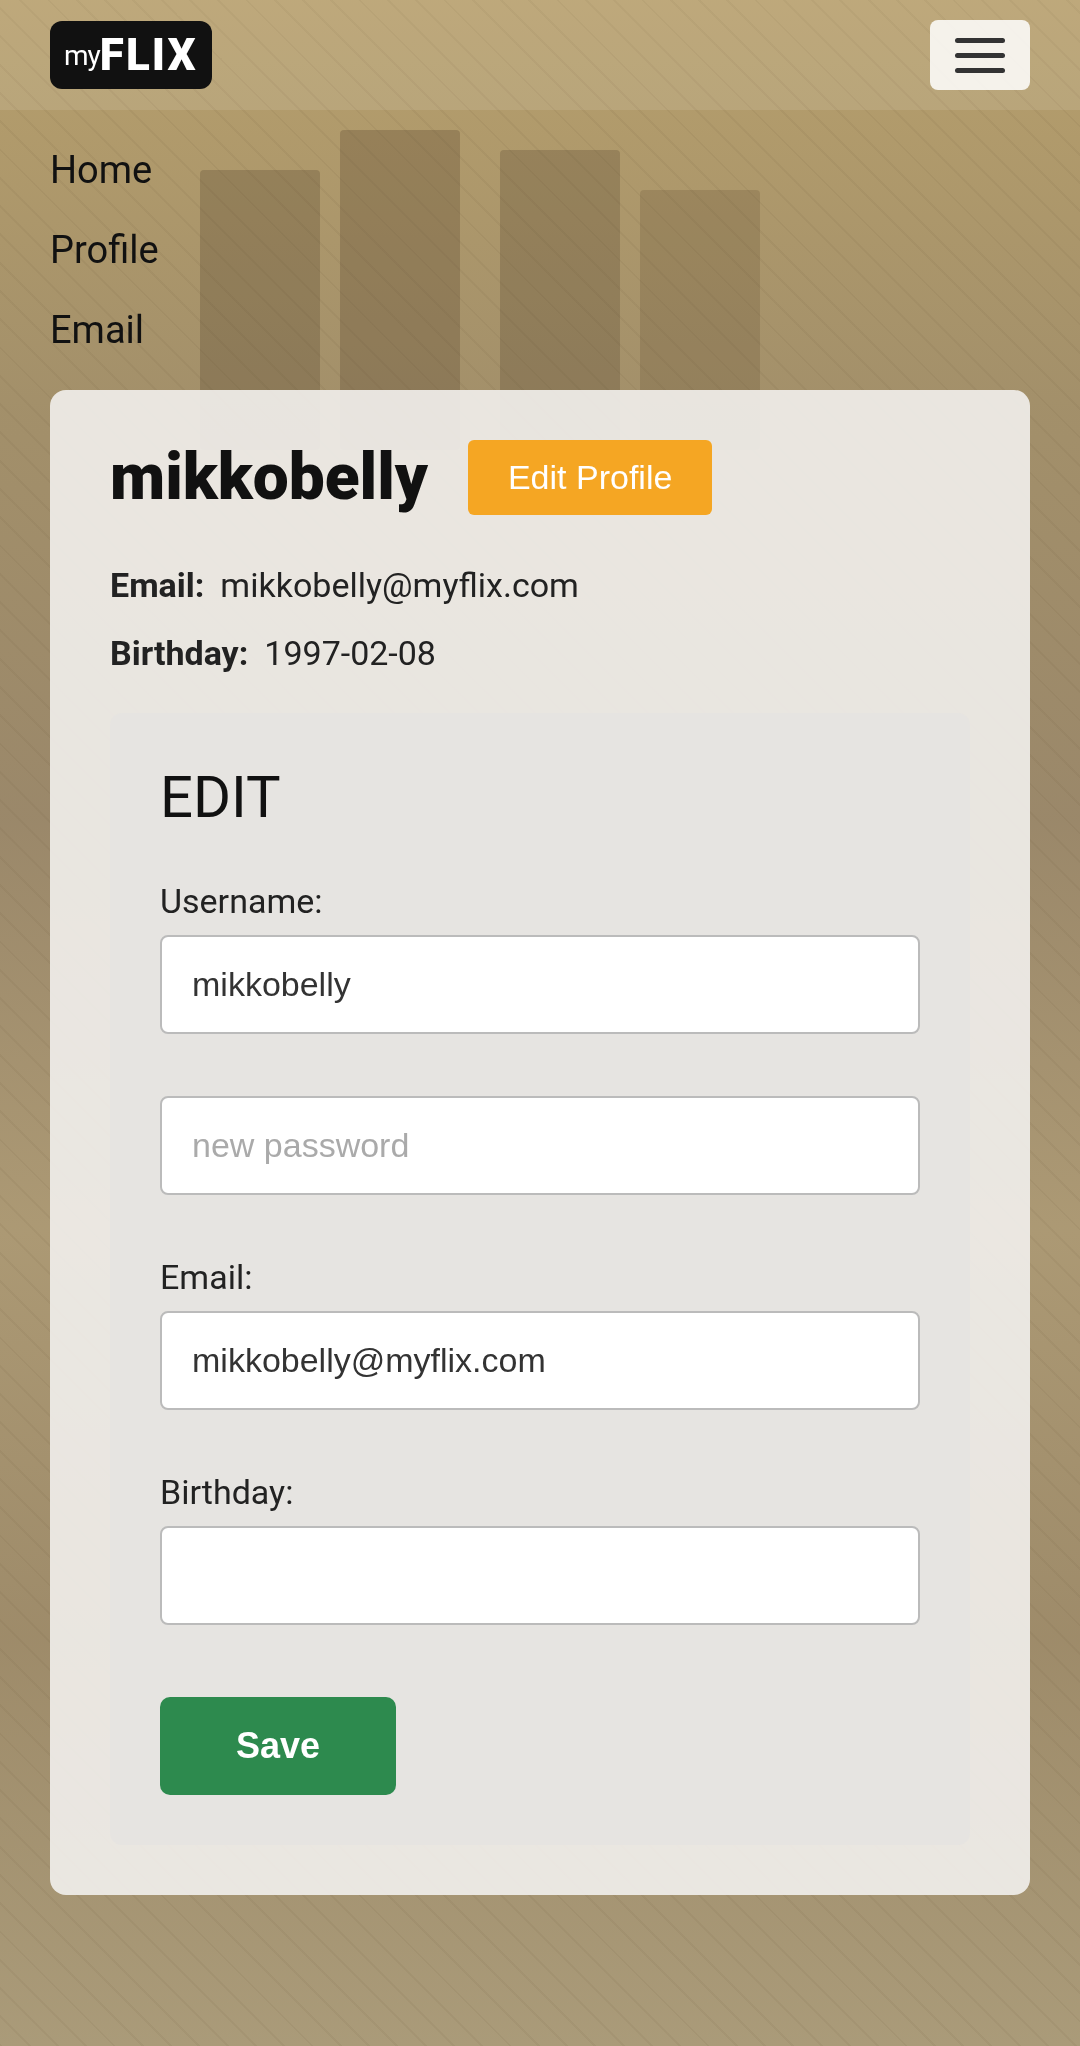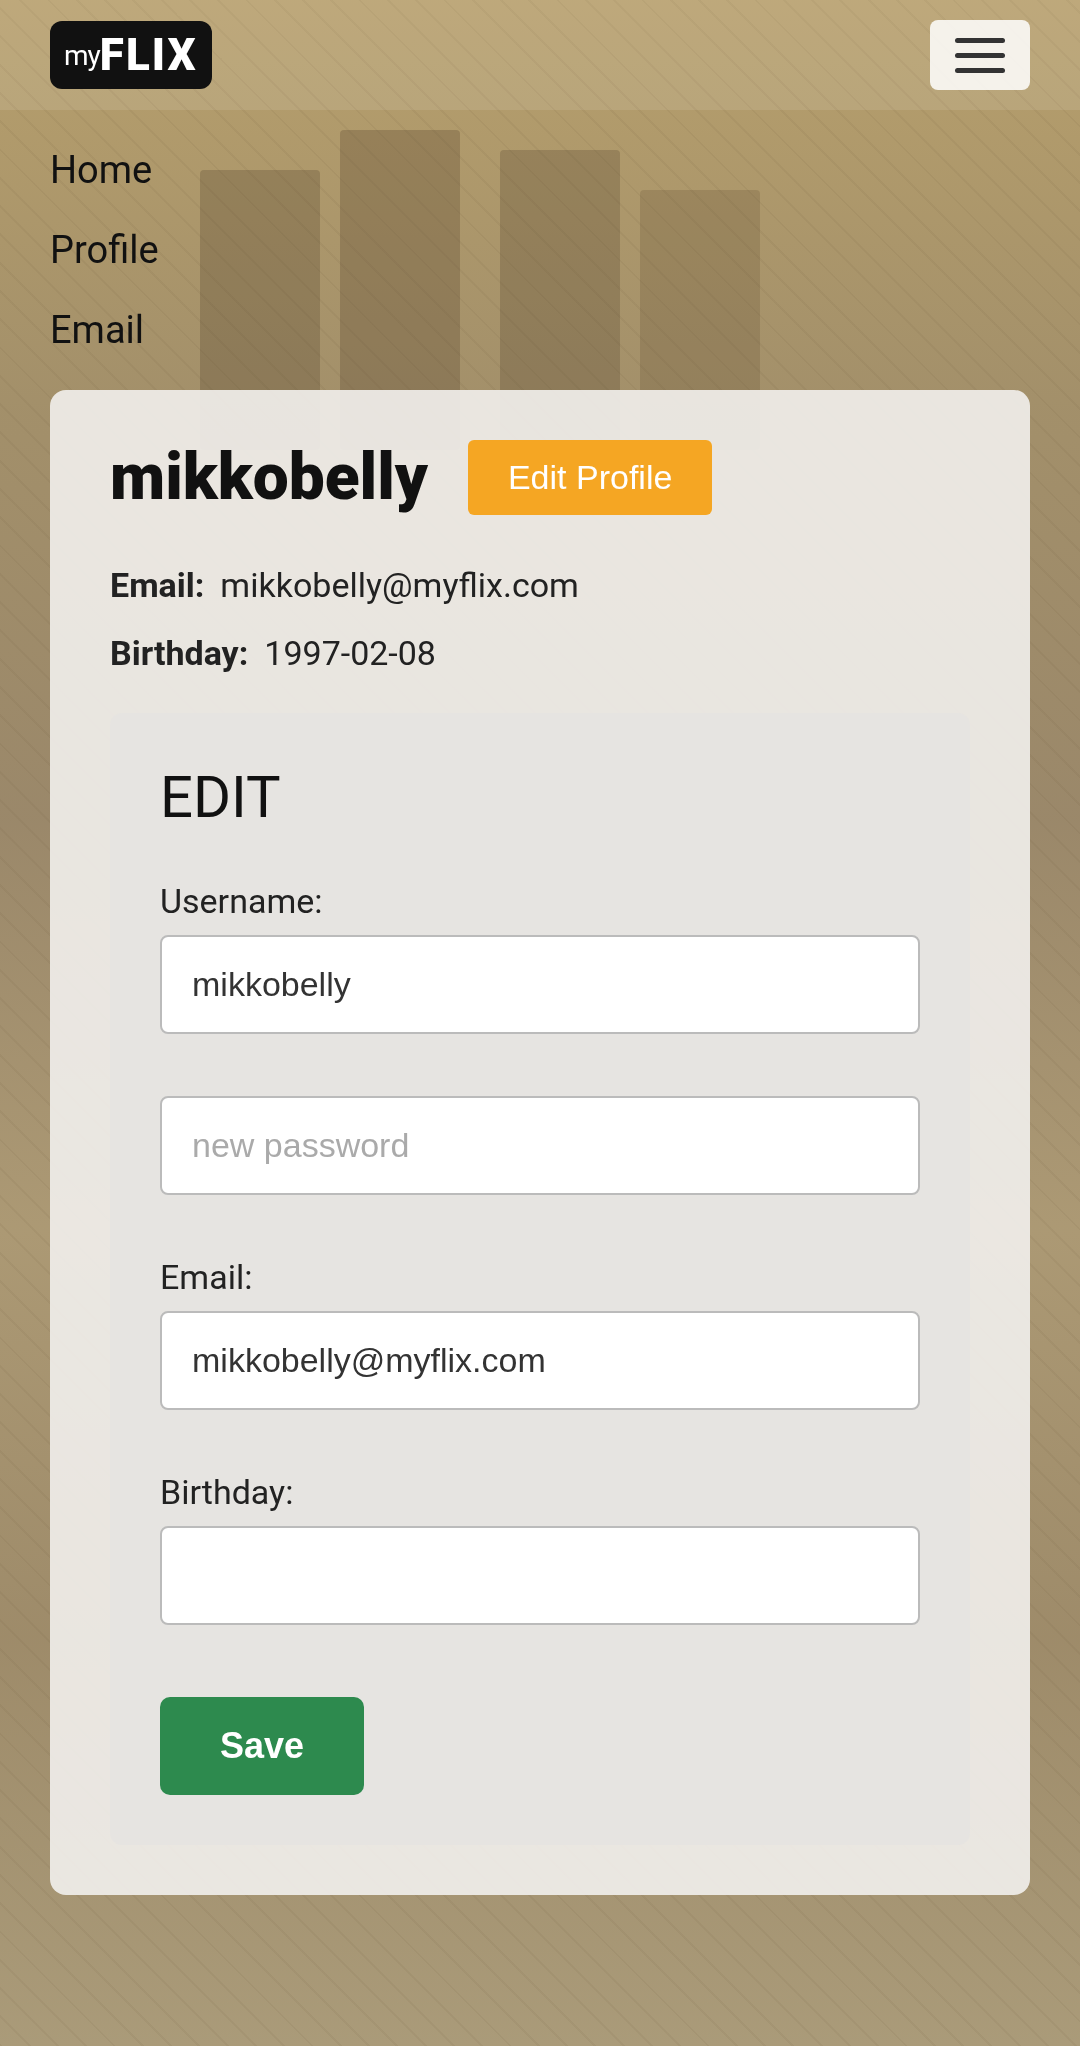--- a/index.html
+++ b/index.html
@@ -240,21 +240,21 @@
 
     .form-input::placeholder {
       color: #aaa;
     }
 
     .submit-btn {
       background: #2d8a4e;
       color: #fff;
       border: none;
       border-radius: 10px;
-      padding: 28px 60px;
+      padding: 28px 76px;
       font-size: 36px;
       font-weight: 600;
       cursor: pointer;
       margin-top: 10px;
     }
   </style>
 </head>
 <body>
 
 <div class="bg-texture"></div>

